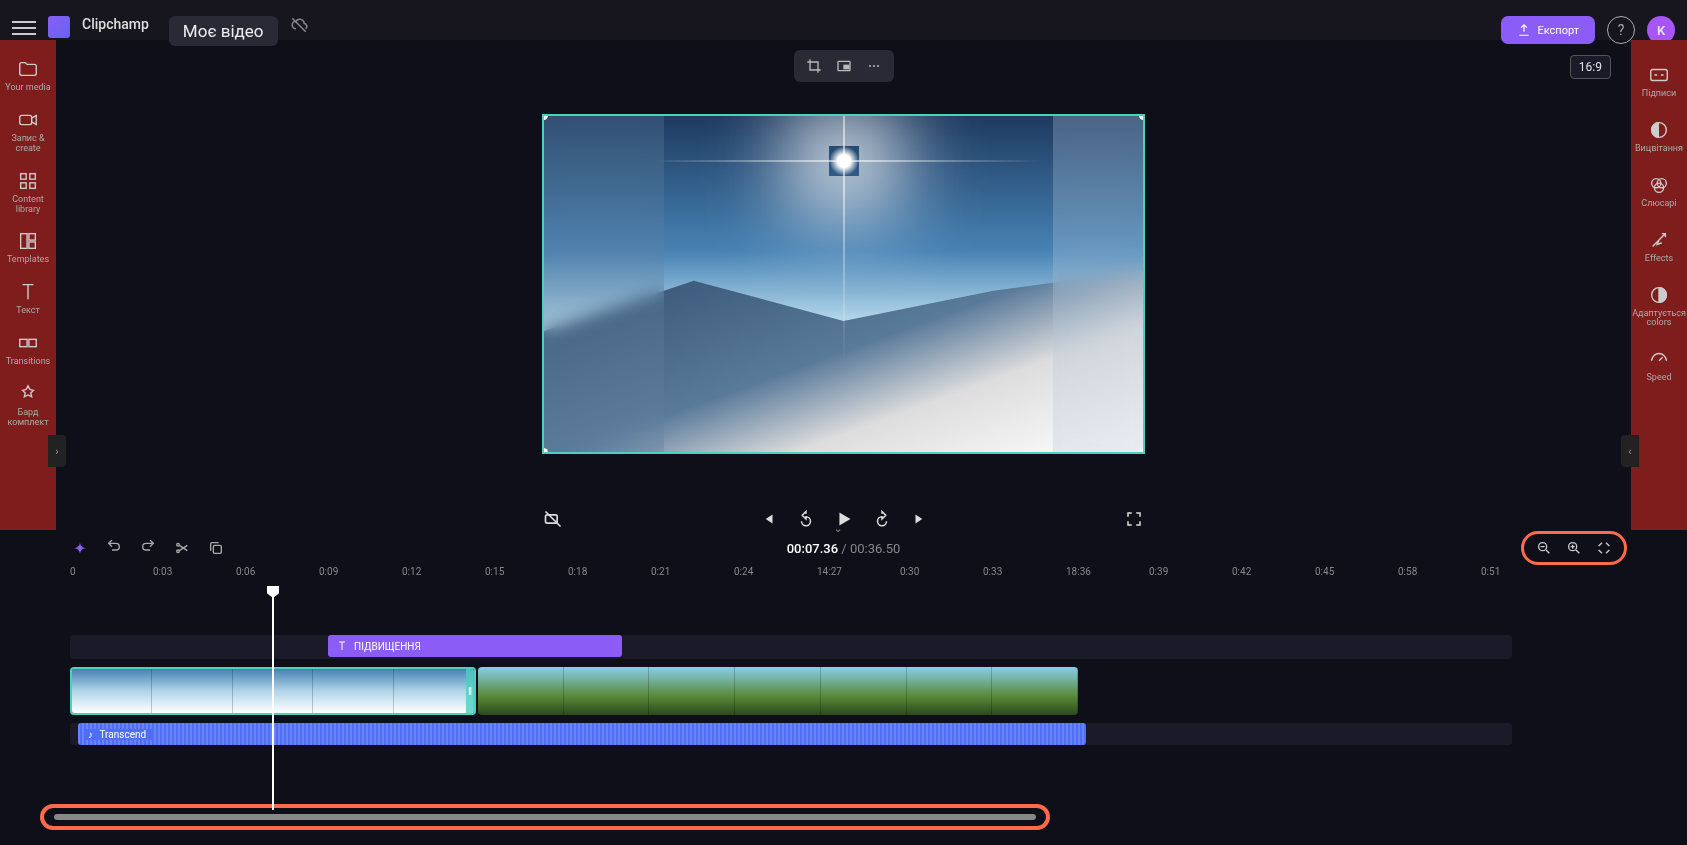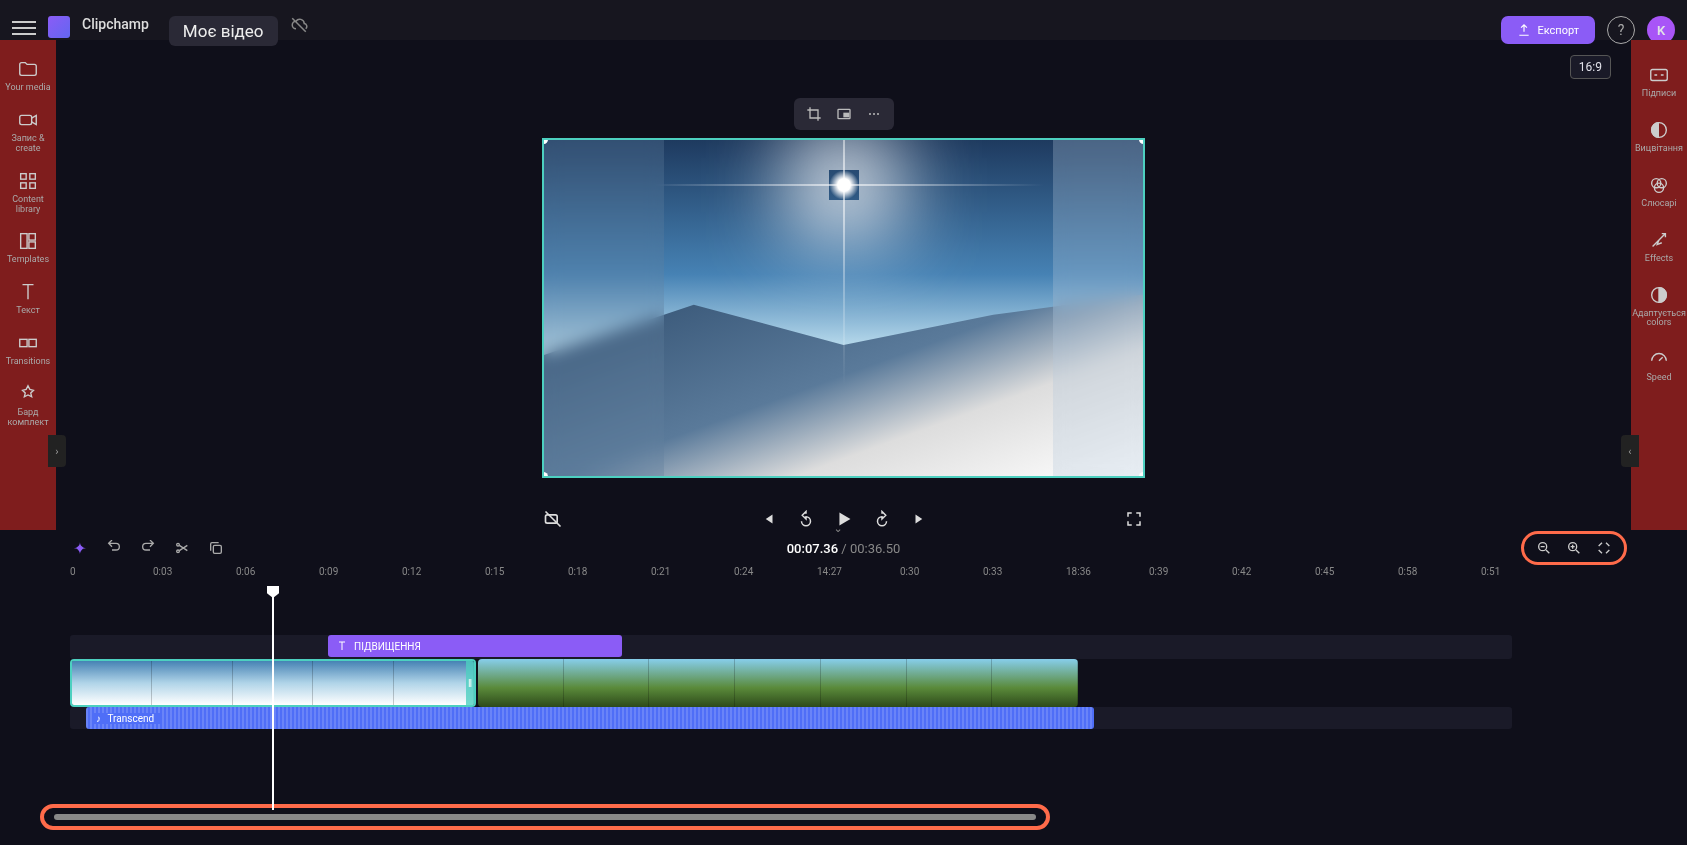--- a/index.html
+++ b/index.html
@@ -16,21 +16,21 @@
 .help-btn,.avatar { width:28px; height:28px; border-radius:50%; display:flex; align-items:center; justify-content:center; cursor:pointer; }
 .help-btn { border:1.5px solid #aaa; color:#aaa; font-size:14px; }
 .avatar { background:#a855f7; font-weight:600; font-size:13px; }
 
 .main { display:flex; height:490px; }
 .left-rail { width:56px; background:#7f1d1d; display:flex; flex-direction:column; align-items:center; padding-top:10px; gap:0; position:relative; }
 .rail-item { width:56px; display:flex; flex-direction:column; align-items:center; gap:3px; padding:8px 0; cursor:pointer; font-size:9px; color:#aaa; text-align:center; line-height:1.1; }
 .rail-item svg { width:22px; height:22px; }
 .rail-expand { position:absolute; right:-10px; top:395px; width:18px; height:32px; background:#222; border-radius:0 4px 4px 0; display:flex; align-items:center; justify-content:center; color:#999; font-size:11px; cursor:pointer; }
 
-.center { flex:1; display:flex; flex-direction:column; align-items:center; justify-content:flex-end; padding-top:10px; position:relative; }
+.center { flex:1; display:flex; flex-direction:column; align-items:center; justify-content:space-between; padding-top:10px; position:relative; }
 .preview-toolbar { display:flex; gap:10px; background:#2a2936; padding:6px 10px; border-radius:6px; margin-bottom:8px;}
 .preview-toolbar .tb { width:20px; height:20px; color:#bbb; cursor:pointer; display:flex; align-items:center; justify-content:center; }
 .preview-frame { width:603px; height:340px; position:relative; border:2px solid #4dd0c0; background:linear-gradient(180deg,#1e3a5f 0%,#4682b4 40%,#b0d4e8 60%,#e8f0f5 80%,#fff 100%); overflow:hidden; }
 .sun { position:absolute; top:30px; left:50%; transform:translateX(-50%); width:30px; height:30px; background:radial-gradient(circle,#fff 0%,#fff 30%,rgba(255,255,255,0) 70%); box-shadow:0 0 80px 40px rgba(255,255,255,0.8); }
 .sun::before,.sun::after { content:''; position:absolute; top:50%; left:50%; width:400px; height:2px; background:linear-gradient(90deg,transparent,rgba(255,255,255,0.6),transparent); transform:translate(-50%,-50%); }
 .sun::after { transform:translate(-50%,-50%) rotate(90deg); }
 .mountain { position:absolute; bottom:0; left:0; width:100%; height:60%; background:linear-gradient(160deg,#2c4a6b 0%,#5a7a9a 50%,#ddd 70%,#fff 100%); clip-path:polygon(0 100%,0 40%,25% 15%,50% 35%,75% 20%,100% 10%,100% 100%); }
 .blur-left{ position:absolute; left:0; top:0; width:20%; height:100%; backdrop-filter:blur(8px); background:rgba(100,130,160,0.3); }
 .blur-right{ position:absolute; right:0; top:0; width:15%; height:100%; backdrop-filter:blur(8px); background:rgba(180,200,220,0.3); }
 .handle { position:absolute; width:9px; height:9px; background:#fff; border-radius:50%; }
@@ -50,32 +50,32 @@
 .tl-toolbar .tl-btn { width:20px; height:20px; color:#aaa; cursor:pointer; display:flex; align-items:center; justify-content:center;}
 .tl-time { position:absolute; left:50%; transform:translateX(-50%); font-size:13px; }
 .tl-time .cur{color:#fff;font-weight:500;}
 .tl-time .tot{color:#888;}
 .zoom-controls { position:absolute; right:60px; display:flex; gap:10px; align-items:center; border:3px solid #ff6b4a; border-radius:18px; padding:4px 10px;}
 .ruler { height:24px; display:flex; padding-left:70px; font-size:10px; color:#888; position:relative; }
 .ruler-tick { width:83px; text-align:left; flex-shrink:0; }
 .tracks { padding-left:70px; position:relative; padding-top:45px; }
 .playhead { position:absolute; left:272px; top:0; width:2px; height:220px; background:#fff; z-index:5;}
 .playhead::before{content:'';position:absolute;top:-4px;left:-5px;width:12px;height:12px;background:#fff;clip-path:polygon(0 0,100% 0,100% 60%,50% 100%,0 60%);}
-.track { height:24px; position:relative; background:#1a1a28; border-radius:3px; width:1442px;}
+.track { height:24px; margin-bottom:8px; position:relative; background:#1a1a28; border-radius:3px; width:1442px;}
 .text-clip { position:absolute; left:258px; width:294px; height:22px; background:#8b5cf6; border-radius:3px; display:flex; align-items:center; gap:6px; padding:0 8px; font-size:10px; color:#fff; overflow:hidden;}
 .video-track{height:48px; background:transparent;}
 .video-clip { position:absolute; left:0; height:48px; border-radius:4px; overflow:hidden; display:flex; }
 .vc1{width:406px; border:2px solid #4dd0c0; }
 .vc2{left:408px; width:600px;}
 .thumb { flex:1; background:linear-gradient(180deg,#4682b4 0%,#b0d4e8 50%,#fff 100%); border-right:1px solid rgba(0,0,0,0.2); position:relative;}
 .thumb.t2{background:linear-gradient(180deg,#87ceeb 0%,#5a8a3a 60%,#2d4a1a 100%);}
 .vc1 .grip{ position:absolute; top:0; width:8px; height:100%; background:rgba(77,208,192,0.8); display:flex; align-items:center; justify-content:center; color:#fff; font-size:10px;}
 .grip.gl{left:0;} .grip.gr{right:0;}
 .audio-track{height:22px;}
-.audio-clip { position:absolute; left:16px; width:1008px; height:22px; background:#4f6ef7; border-radius:3px; display:flex; align-items:center; gap:6px; padding:0 6px; font-size:10px; color:#fff; overflow:hidden;}
+.audio-clip { position:absolute; left:8px; width:1008px; height:22px; background:#4f6ef7; border-radius:3px; display:flex; align-items:center; gap:6px; padding:0 6px; font-size:10px; color:#fff; overflow:hidden;}
 .waveform{position:absolute;left:0;top:0;right:0;bottom:0;background:repeating-linear-gradient(90deg,rgba(255,255,255,0.3) 0 2px,transparent 2px 4px);opacity:0.5;}
 .audio-clip span{position:relative;z-index:1;background:#4f6ef7;padding:0 4px;}
 
 .scroll-highlight { position:absolute; bottom:15px; left:40px; width:1010px; height:26px; border:4px solid #ff6b4a; border-radius:14px; display:flex; align-items:center; padding:0 10px;}
 .scroll-track{ width:100%; height:6px; background:#888; border-radius:3px;}
 .timeline-collapse{position:absolute; top:-8px; left:50%; transform:translateX(-50%); width:20px; height:14px; color:#888; font-size:11px; cursor:pointer;}
 </style>
 </head>
 <body>
 

